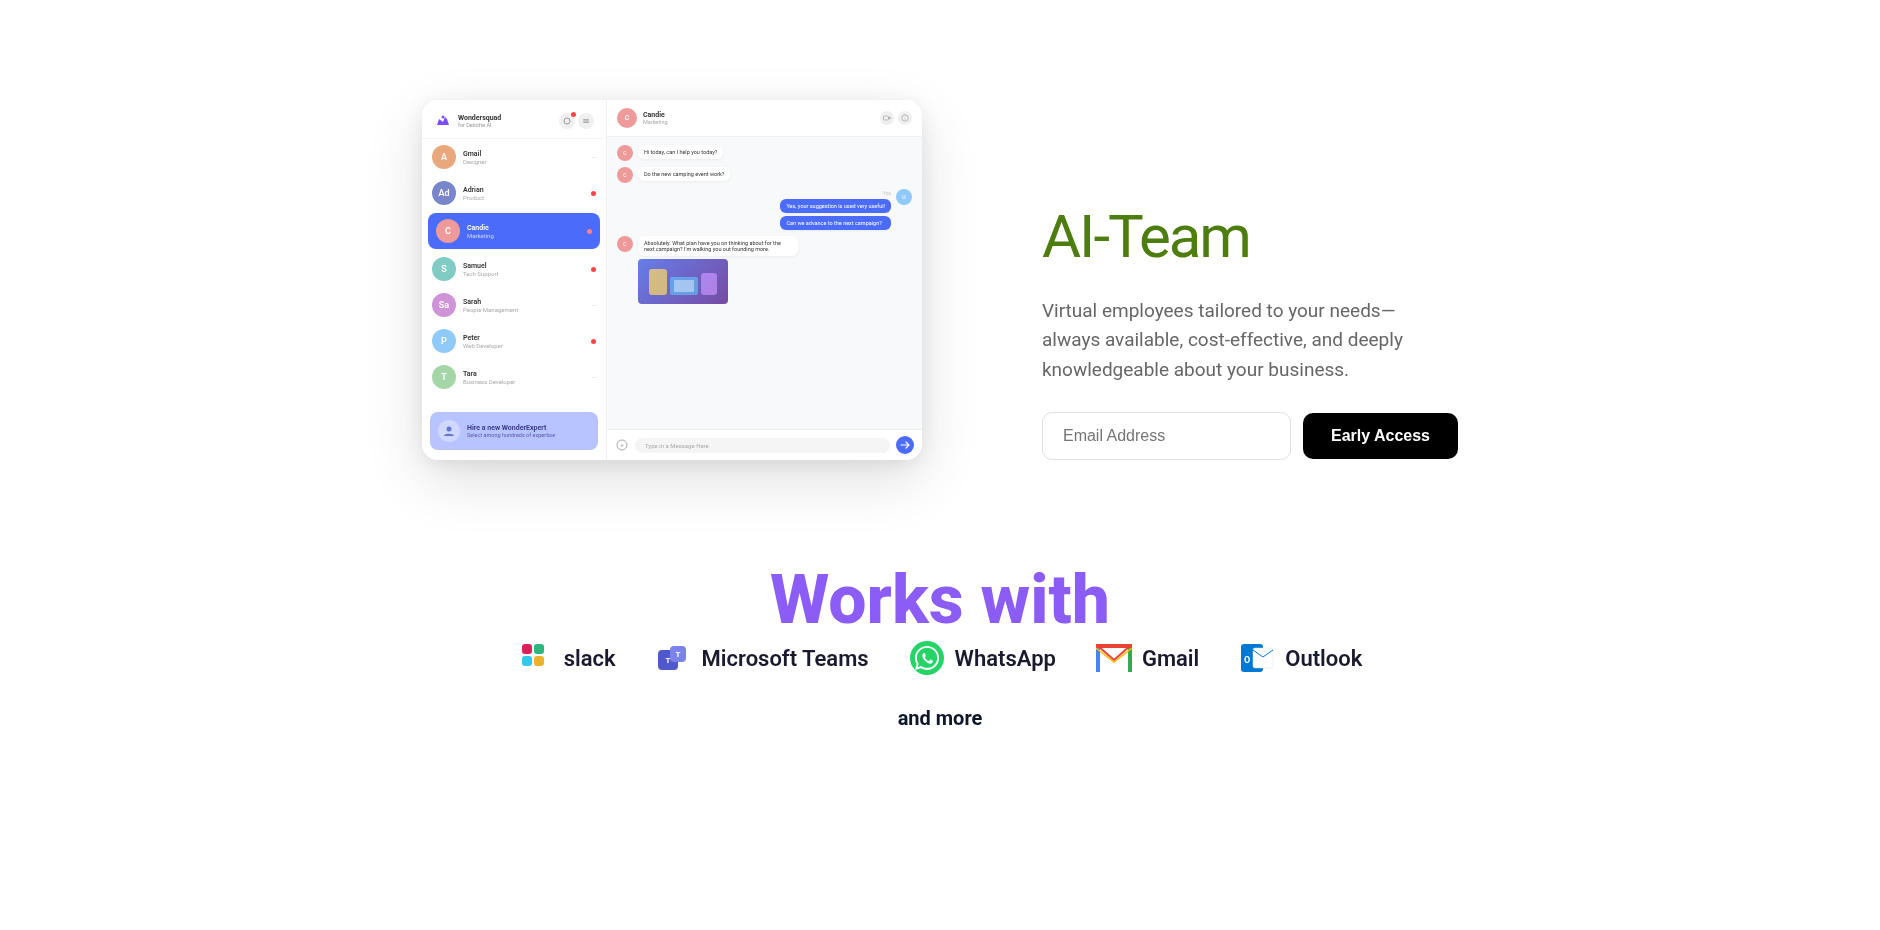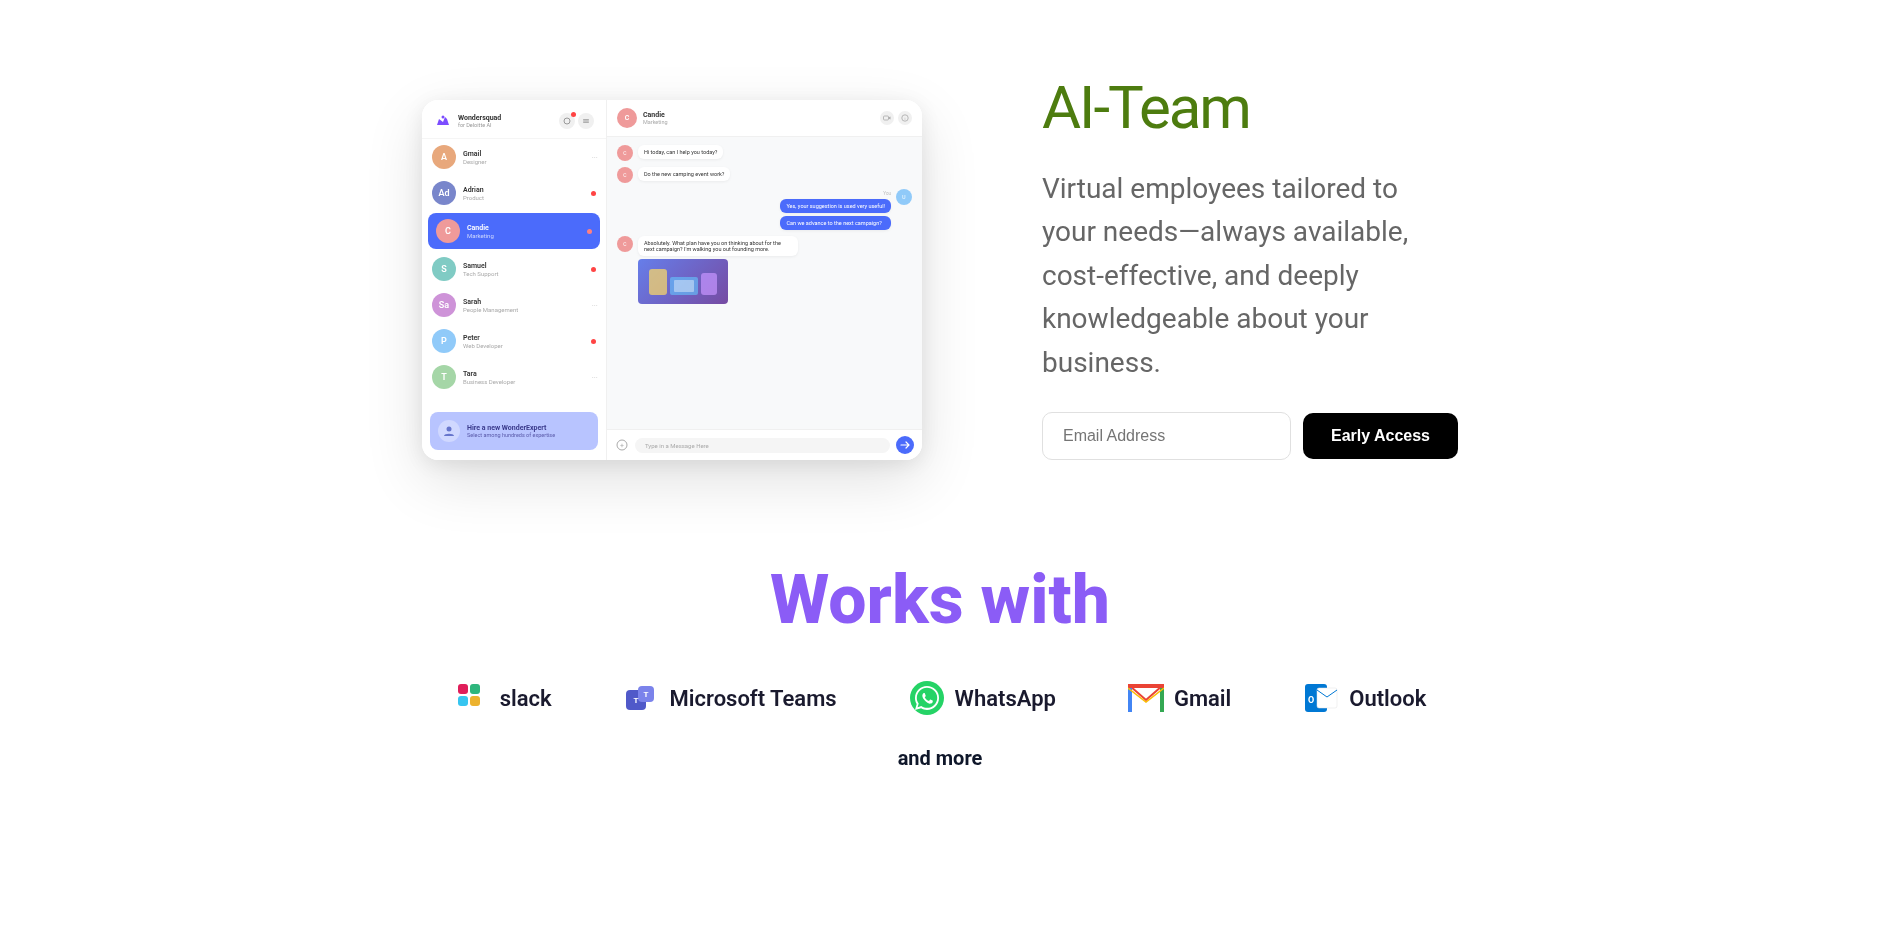--- a/index.html
+++ b/index.html
@@ -436,21 +436,21 @@
     .hero-title {
       font-size: 60px;
       font-weight: 400;
       color: #4d7c0f;
       line-height: 1.05;
       margin-bottom: 28px;
       letter-spacing: -2px;
     }
 
     .hero-description {
-      font-size: 28px;
+      font-size: 19px;
       color: #666;
       line-height: 1.55;
       margin-bottom: 28px;
       max-width: 380px;
     }
 
     .cta-row {
       display: flex;
       align-items: center;
       gap: 12px;
@@ -489,24 +489,23 @@
     .works-with-title {
       font-size: 68px;
       font-weight: 800;
       color: #8b5cf6;
     }
 
     .integrations-row {
       display: flex;
       align-items: flex-end;
       justify-content: center;
-      gap: 72px;
+      gap: 40px;
       flex-wrap: wrap;
       margin-bottom: 30px;
-      margin-top: 40px;
     }
 
     .integration-item {
       display: flex;
       align-items: center;
       gap: 10px;
     }
 
     .integration-logo {
       width: 36px;

